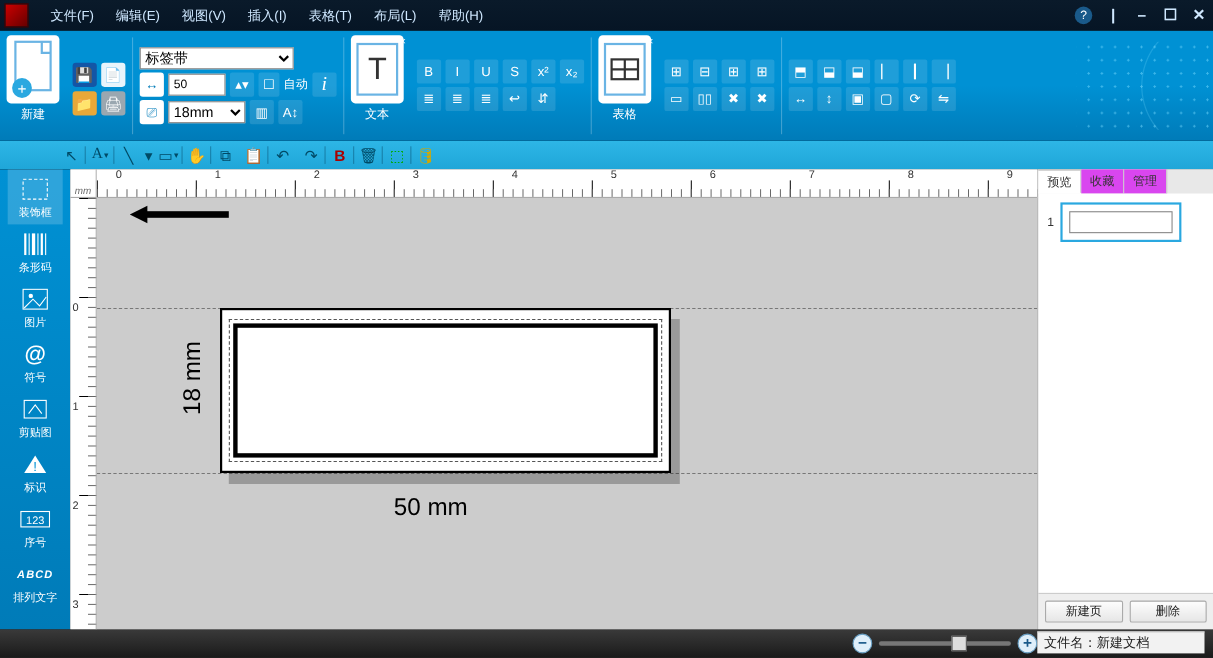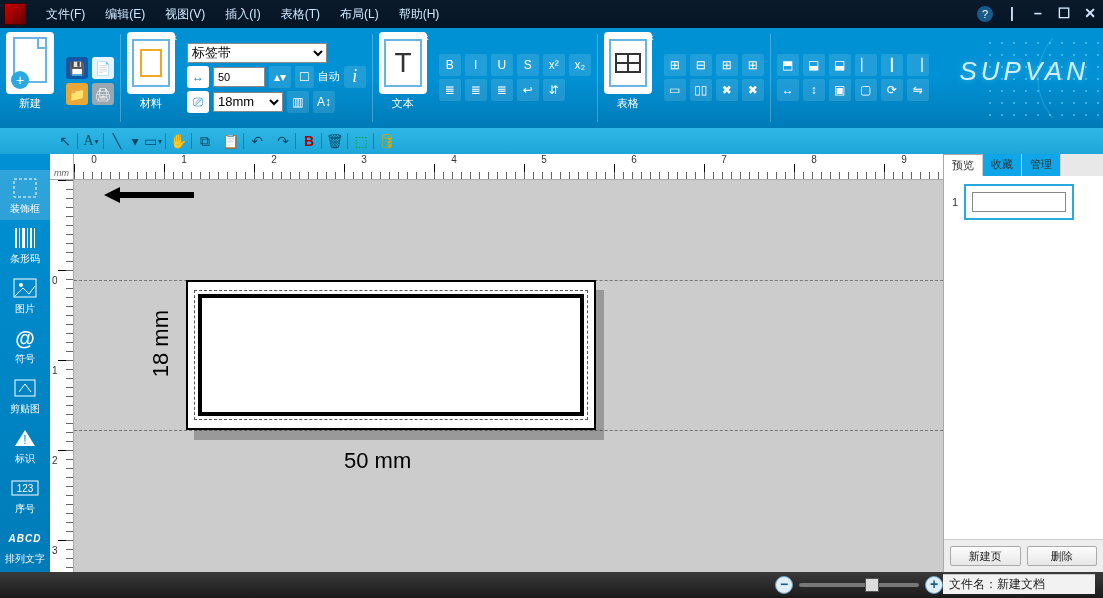--- a/index.html
+++ b/index.html
@@ -86,22 +86,22 @@
   .tbtn{
     width:26px;height:22px;display:flex;align-items:center;justify-content:center;
     color:#004a66;font-size:14px;position:relative;
   }
   .tbtn.sep-after::after{content:"";position:absolute;right:0;top:3px;width:1px;height:16px;background:rgba(0,60,90,.4);}
   .tbtn .arrow{font-size:8px;margin-left:1px;}
 
   
   .workarea{display:flex;height:calc(598px - 28px - 100px - 26px - 26px);}
   .sidebar{
-    width:50px;background:linear-gradient(to bottom,#0091d4,#007bb8);
-    display:flex;flex-direction:column;align-items:center;padding-top:16px;
+    width:64px;background:linear-gradient(to bottom,#0091d4,#007bb8);
+    display:flex;flex-direction:column;align-items:center;padding-top:0;
   }
   .side-item{
     width:50px;padding:6px 0 4px 0;text-align:center;color:#fff;font-size:10px;
     display:flex;flex-direction:column;align-items:center;gap:2px;cursor:default;
   }
   .side-item .sicon{
     width:28px;height:24px;display:flex;align-items:center;justify-content:center;
     color:#fff;font-size:16px;
   }
   .side-item.active{background:rgba(255,255,255,.18);}
@@ -166,21 +166,21 @@
   .dim-h{
     position:absolute;left:270px;top:268px;font-size:22px;color:#000;
   }
   .guide-h{position:absolute;left:0;right:0;border-top:1px dashed #777;}
 
   
   .rightpanel{
     width:160px;background:#f2f2f2;border-left:1px solid #aaa;display:flex;flex-direction:column;
   }
   .rtabs{height:22px;display:flex;background:#e8e8e8;font-size:11px;}
-  .rtab{padding:3px 8px;border-right:1px solid #ccc;background:#0ea5e9;color:#333;}
+  .rtab{padding:3px 8px;border-right:1px solid #ccc;background:#d946ef;color:#333;}
   .rtab.active{background:#fff;border-top:1px solid #aaa;border-bottom:1px solid #fff;}
   .thumbs{flex:1;background:#fff;padding:8px;}
   .thumb-row{display:flex;align-items:center;gap:6px;}
   .thumb-num{font-size:11px;color:#333;}
   .thumb{
     width:110px;height:36px;border:2px solid #2aa8e0;background:#fff;padding:6px;
   }
   .thumb-inner{width:100%;height:100%;border:1px solid #888;}
   .rp-buttons{
     display:flex;gap:6px;padding:6px;border-top:1px solid #ccc;background:#eee;
@@ -256,32 +256,20 @@
       <div class="qicon" style="background:#e8f4fb;color:#1356a6">📄</div>
     </div>
     <div class="qicons">
       <div class="qicon" style="background:#e8a838">📁</div>
       <div class="qicon" style="background:#9aa7b0">🖨</div>
     </div>
   </div>
 
   <div class="sep"></div>
 
-  <div class="ribbon-group bigbtn">
-    <span class="chev">«</span>
-    <div class="icon-big">
-      <svg width="48" height="62">
-          <rect x="6" y="8" width="36" height="46" fill="#fff" stroke="#6ab4e4" stroke-width="2"></rect>
-          <rect x="14" y="18" width="20" height="26" fill="none" stroke="#f5a623" stroke-width="2"></rect>
-          <line x1="14" y1="18" x2="34" y2="18" stroke="#f5a623" stroke-width="2"></line>
-          <line x1="14" y1="44" x2="34" y2="44" stroke="#f5a623" stroke-width="2"></line>
-        </svg>
-    </div>
-    <span class="ribbon-label">材料</span>
-  </div>
 
   <div class="ribbon-group" style="justify-content:center;align-items:flex-start">
     <div class="mini-row">
       <select class="combo" style="width:140px">
         <option>标签带</option>
       </select>
     </div>
     <div class="mini-row">
       <span class="mini-icon white">↔</span>
       <input class="txtinput" style="width: 52px;" value="50">
@@ -375,21 +363,20 @@
       <span class="mini-icon">↔</span>
       <span class="mini-icon">↕</span>
       <span class="mini-icon">▣</span>
       <span class="mini-icon">▢</span>
       <span class="mini-icon">⟳</span>
       <span class="mini-icon">⇋</span>
     </div>
   </div>
 
   <div class="brand-deco"></div>
-  <div class="brand">SUPVAN</div>
 </div>
 
 <div class="toolstrip">
   <div class="tbtn sep-after">↖</div>
   <div class="tbtn sep-after">
       <span style="font-family:serif">A</span>
       <span class="arrow">▾</span>
     </div>
   <div class="tbtn">╲</div>
     <span class="tbtn" style="width:10px">▾</span>

